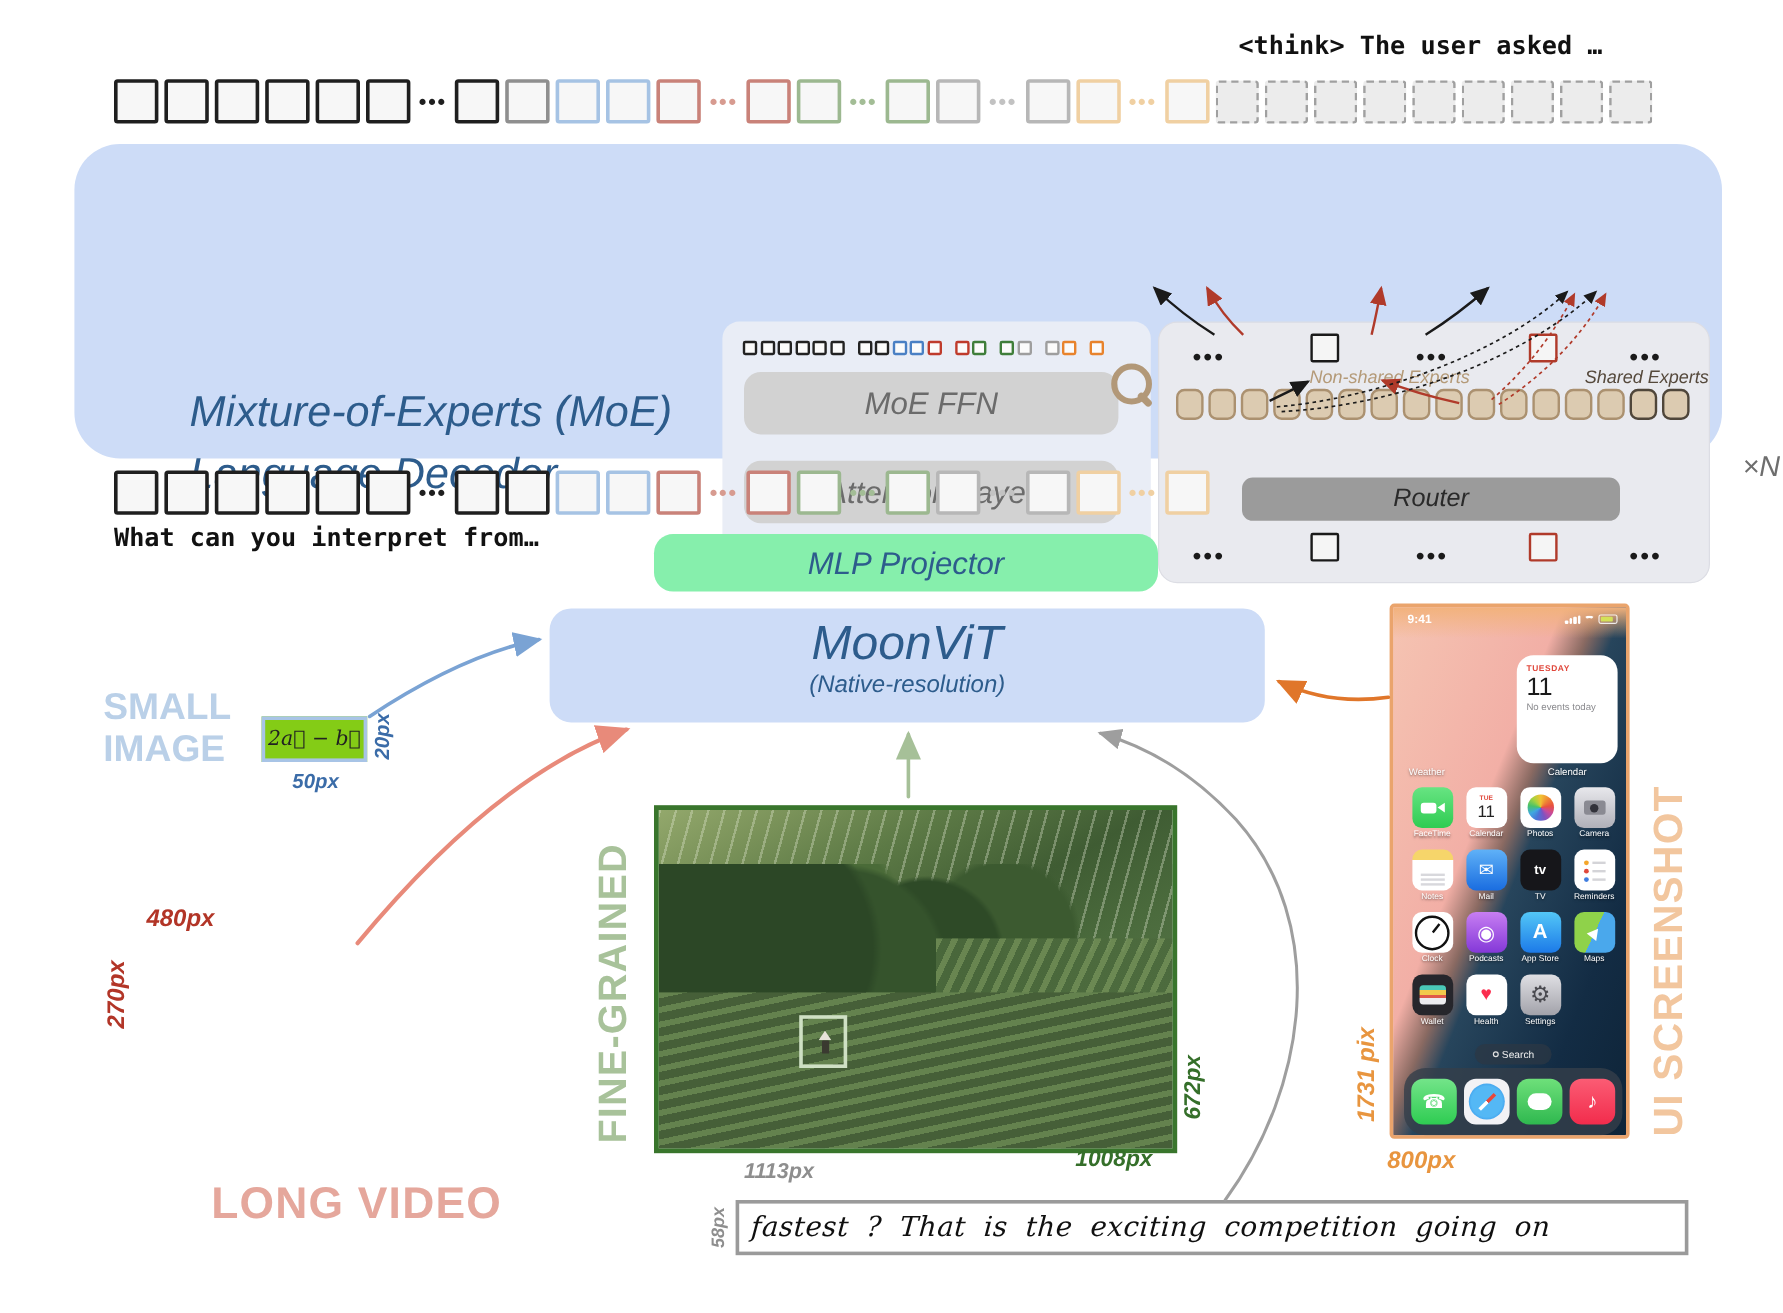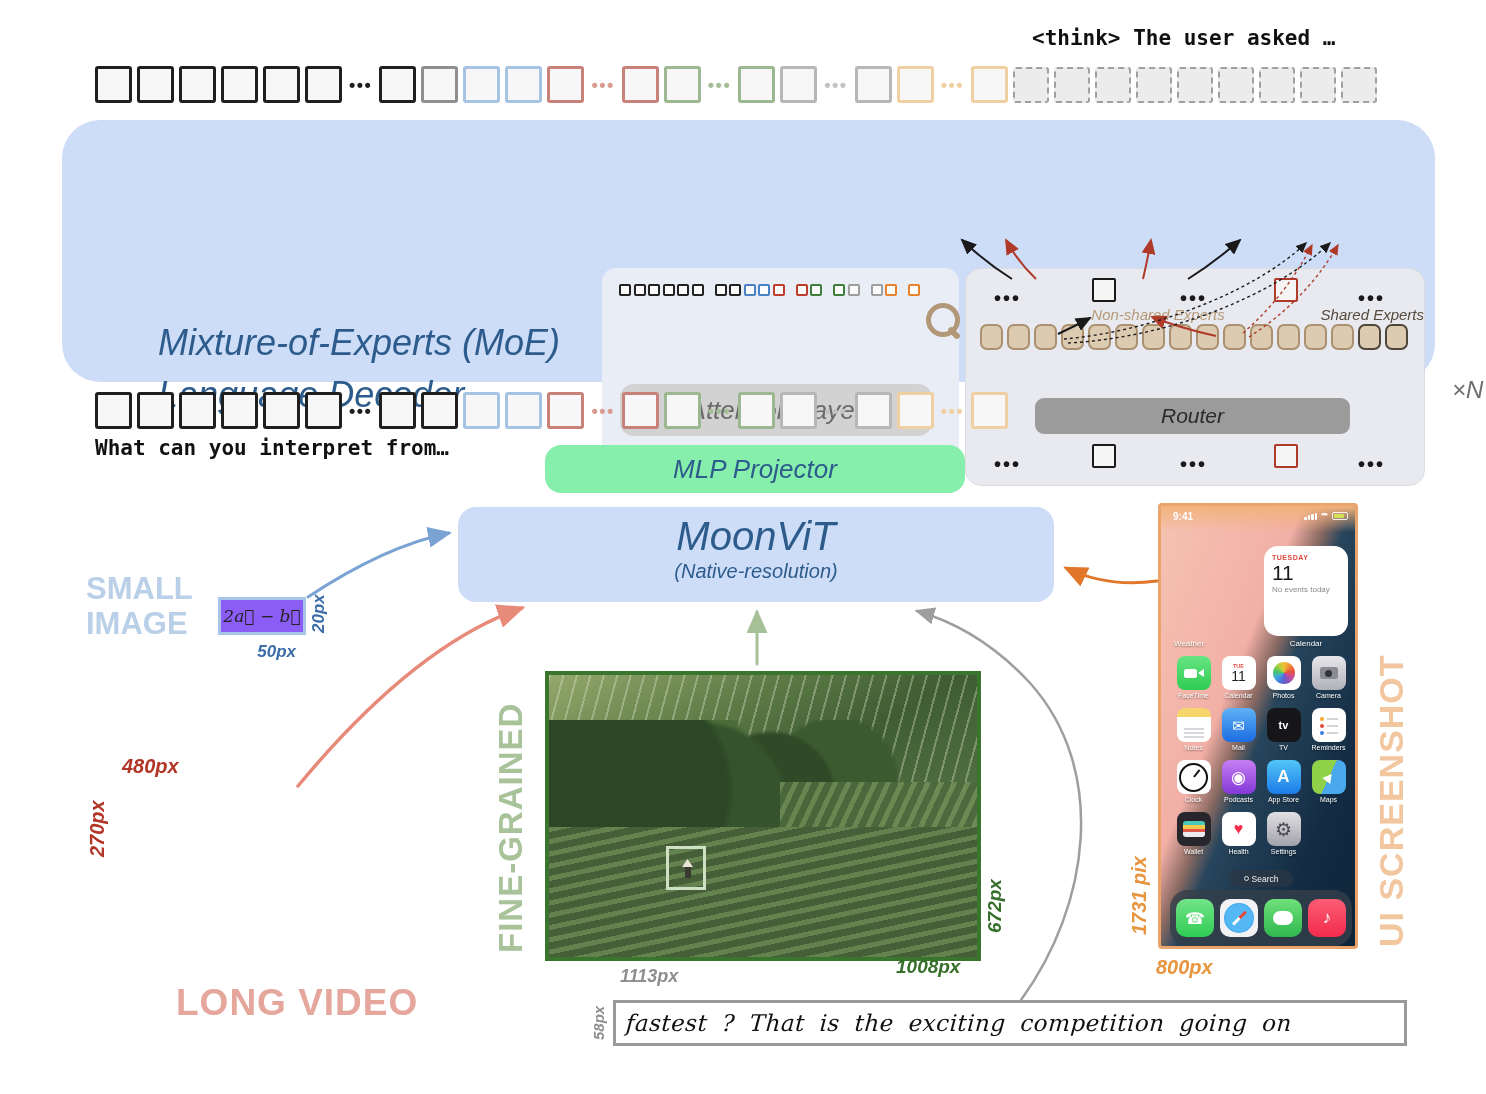--- a/index.html
+++ b/index.html
@@ -51,23 +51,23 @@
   .mv-sub{font:italic 20px "Liberation Sans",sans-serif;color:#2d5c8c;margin-top:1px}
 
   
   .vtext{writing-mode:vertical-rl;transform:rotate(180deg);display:flex;align-items:center;justify-content:center}
   .dim-blue{color:#3b6ca8;font:italic 600 17px "Liberation Sans",sans-serif}
   .dim-red{color:#b23527;font:italic 600 20px "Liberation Sans",sans-serif}
   .dim-green{color:#356f2a;font:italic 600 19px "Liberation Sans",sans-serif}
   .dim-gray{color:#8e8e8e;font:italic 600 18px "Liberation Sans",sans-serif}
   .dim-orange{color:#e8953f;font:italic 600 20px "Liberation Sans",sans-serif}
   #small-label{left:86px;top:572px;font:700 31px/1.12 "Liberation Sans",sans-serif;color:#bad0e8}
-  #formula{left:218px;top:597px;width:88px;height:38px;border:3px solid #a8c4e6;background:#8b5cf6;display:flex;align-items:center;justify-content:center;font:italic 17px "DejaVu Serif",serif;color:#222}
+  #formula{left:218px;top:597px;width:88px;height:38px;border:3px solid #a8c4e6;background:#84cc16;display:flex;align-items:center;justify-content:center;font:italic 17px "DejaVu Serif",serif;color:#222}
   #h20{left:309px;top:582px;height:64px}
-  #w50{left:230px;top:642px;width:66px;text-align:right}
+  #w50{left:230px;top:642px;width:66px;text-align:center}
 
   
   #video-stack{left:120px;top:786px;width:312px;height:200px}
   .vframe{position:absolute;width:252px;height:142px;border:2px solid #fff;box-shadow:2px 2px 6px rgba(0,0,0,.18)}
   .bf0{left:0;top:0;background:linear-gradient(#adc8e4 42%,#c4a57c 42%)}
   .bf1{left:8px;top:8px;background:linear-gradient(#b3a6d6 40%,#c8a77e 40%)}
   .bf2{left:16px;top:16px;background:linear-gradient(#e9eaef 46%,#bf9d72 46%)}
   .bf3{left:24px;top:24px;background:linear-gradient(#9fc0e2 38%,#caa87f 38%)}
   .bf4{left:32px;top:31px;background:linear-gradient(#e6c8c8 44%,#b5946c 44%)}
   .bf5{left:40px;top:38px;background:linear-gradient(#f2ece2 45%,#c0a078 45%)}
@@ -261,20 +261,21 @@
           <span class="mtk" style="border-color: rgb(158, 158, 158);"></span>
         </span>
         <span class="mgroup">
           <span class="mtk" style="border-color: rgb(158, 158, 158);"></span>
           <span class="mtk" style="border-color: rgb(232, 131, 44);"></span>
         </span>
         <span class="mgroup">
           <span class="mtk" style="border-color: rgb(232, 131, 44);"></span>
         </span>
       </div>
+    <div id="ffn" class="graybox">MoE FFN</div>
     <div id="attn" class="graybox">Attention Layer</div>
     <div id="mini-bottom" class="mini-row">
         <span class="mgroup">
           <span class="mtk" style="border-color: rgb(34, 34, 34);"></span>
           <span class="mtk" style="border-color: rgb(34, 34, 34);"></span>
           <span class="mtk" style="border-color: rgb(34, 34, 34);"></span>
           <span class="mtk" style="border-color: rgb(34, 34, 34);"></span>
           <span class="mtk" style="border-color: rgb(34, 34, 34);"></span>
           <span class="mtk" style="border-color: rgb(34, 34, 34);"></span>
         </span>

